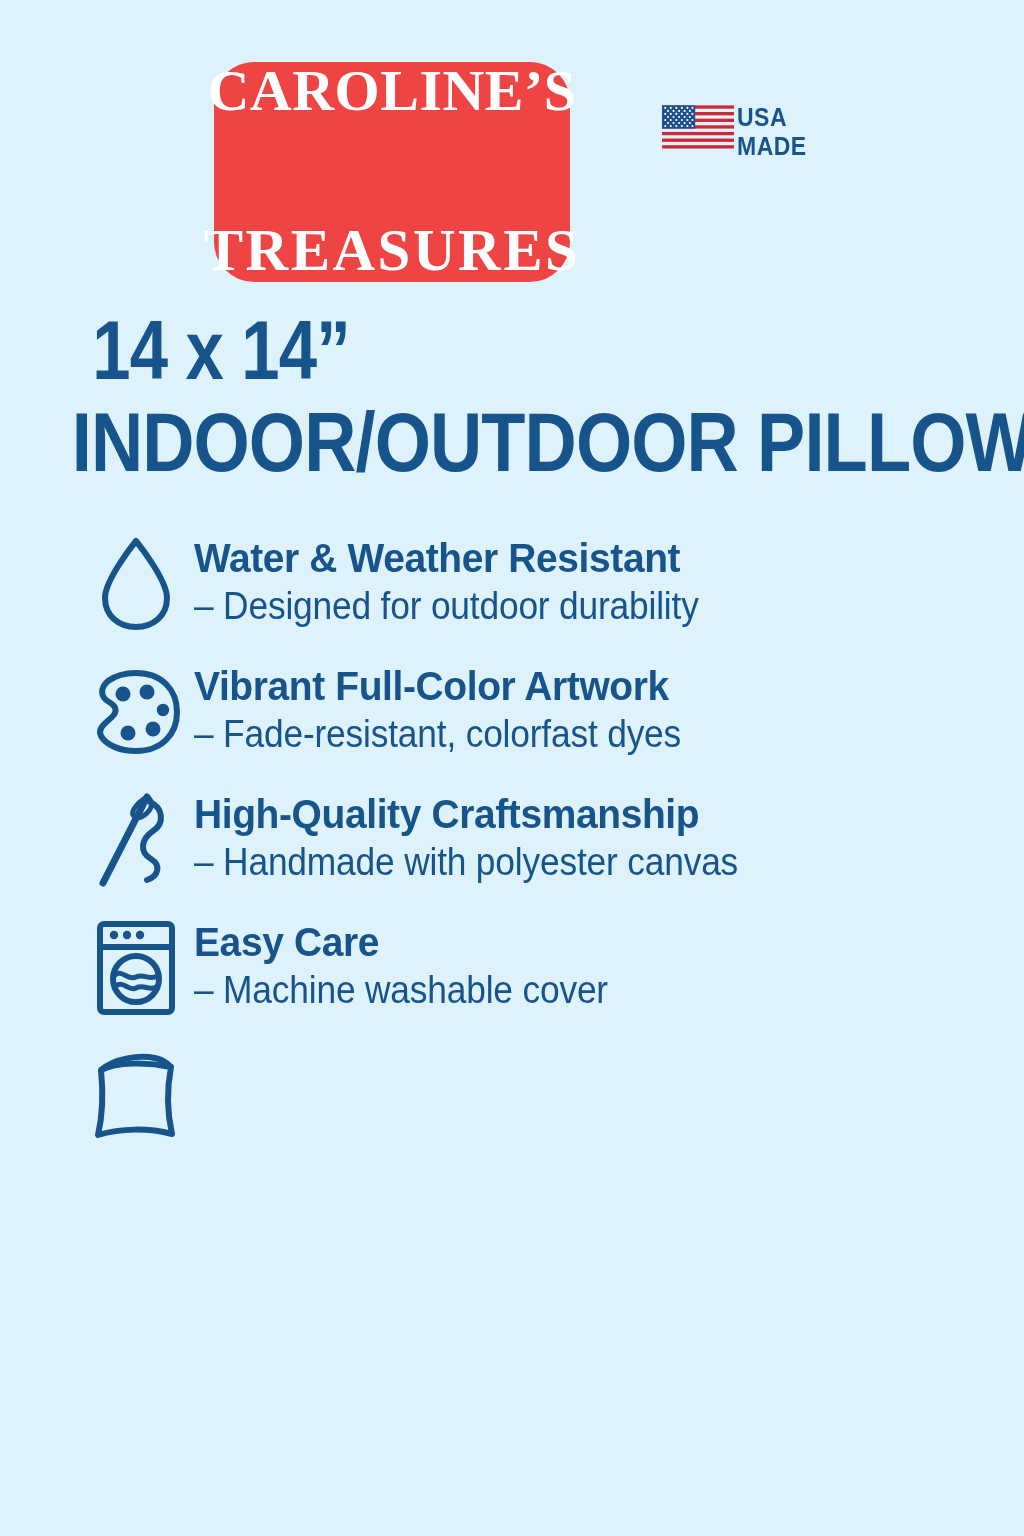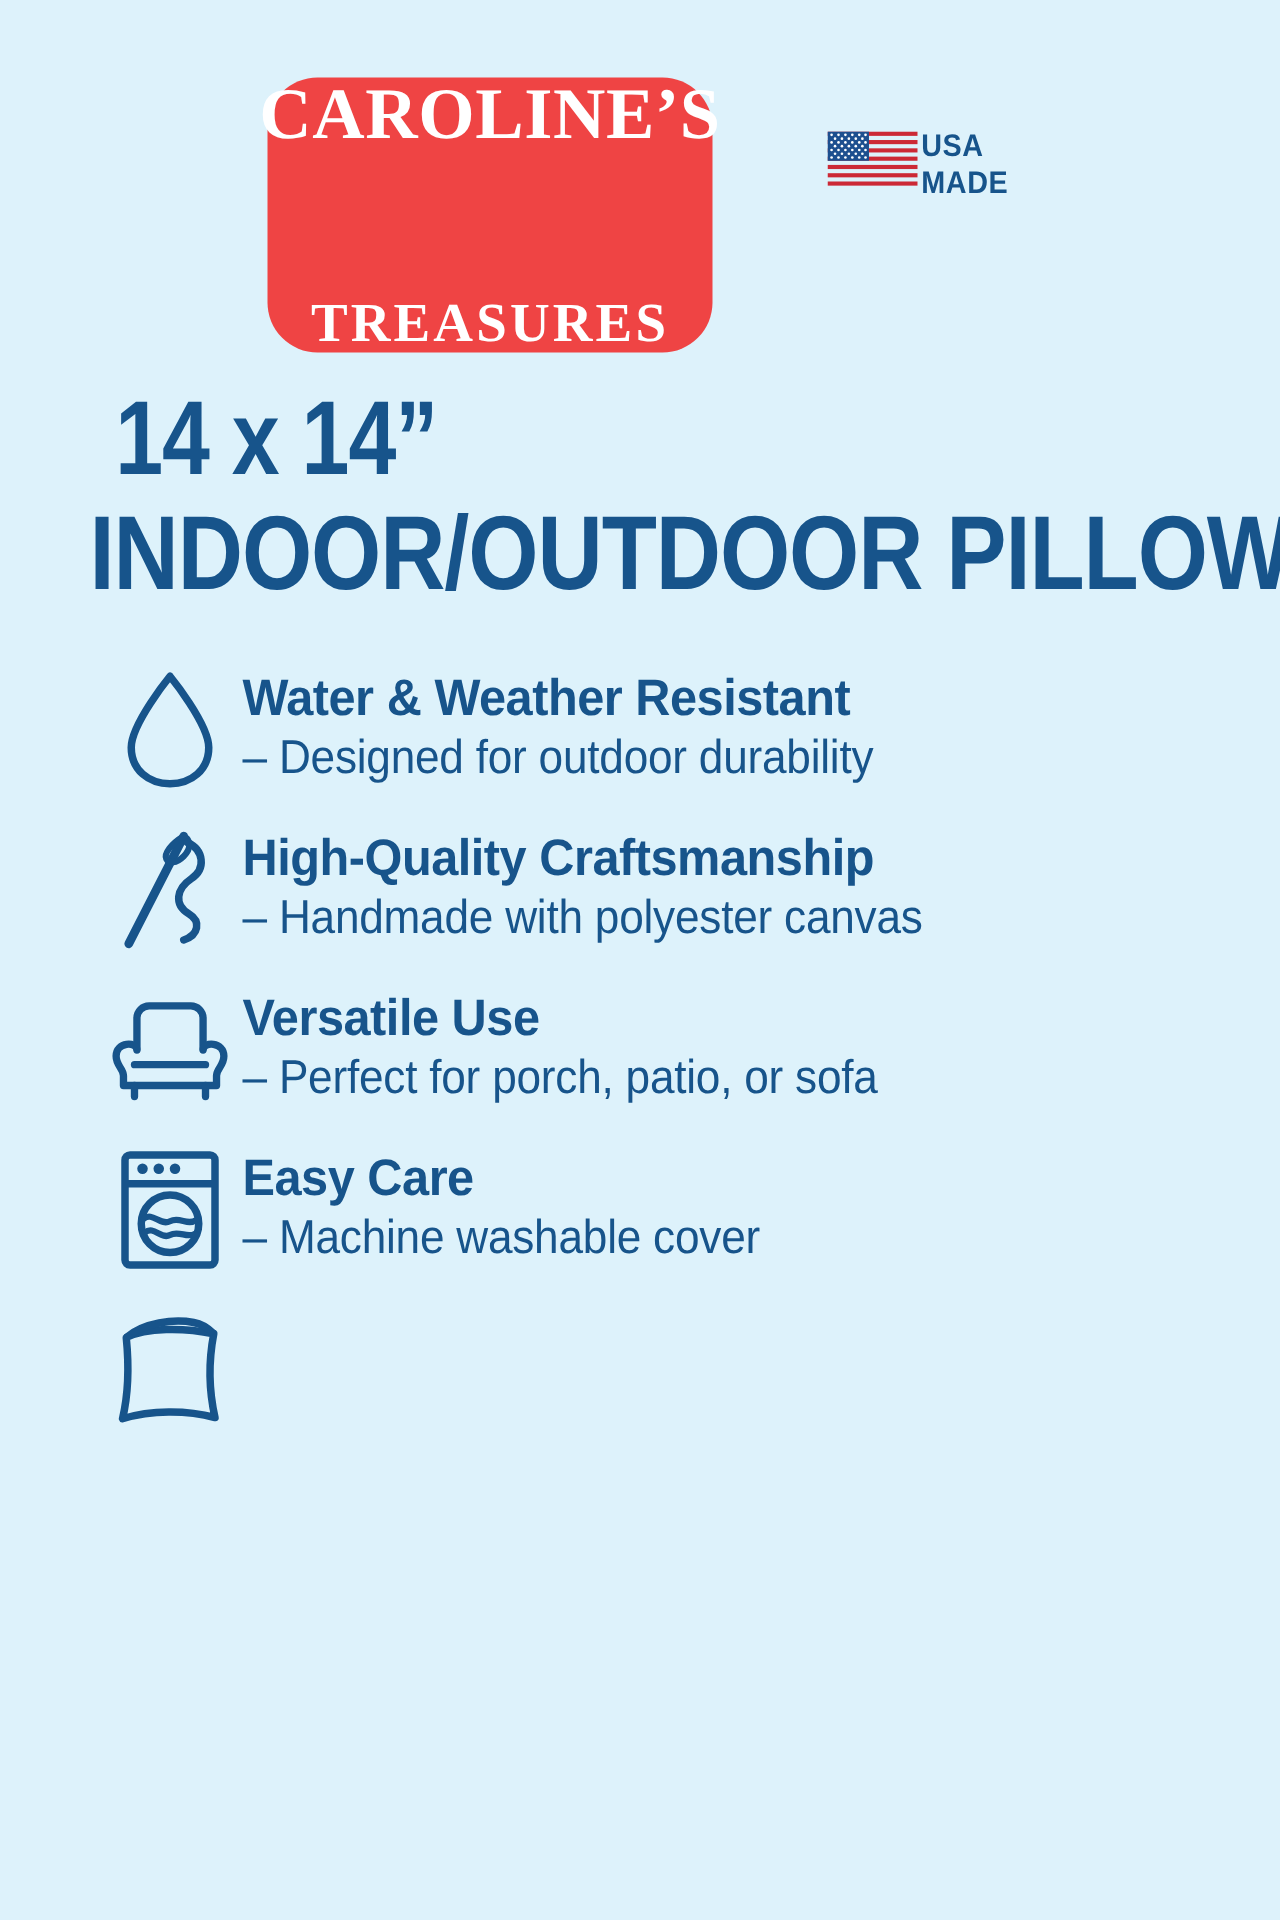--- a/index.html
+++ b/index.html
@@ -43,21 +43,21 @@
     font-family:"Liberation Serif", serif;
     font-weight:700;
     font-size:58px;
     line-height:1.0;
     color:#ffffff;
     letter-spacing:0.5px;
   }
   .logo-line2 {
     font-family:"Liberation Serif", serif;
     font-weight:700;
-    font-size:44px;
+    font-size:59px;
     line-height:1.05;
     color:#ffffff;
     letter-spacing:2.5px;
   }
 
   .usa-block {
     width:148px;
     padding-top:22px;
     display:flex;
     flex-direction:row;
@@ -231,50 +231,52 @@
         <svg width="74" height="96" viewBox="0 0 74 96">
           <path d="M37 5 C 37 5, 68 43, 68 62 C 68 80, 54 91, 37 91 C 20 91, 6 80, 6 62 C 6 43, 37 5, 37 5 Z" fill="none" stroke="#17548b" stroke-width="6" stroke-linejoin="round"></path>
         </svg>
       </div>
       <div class="feature-text">
         <div class="feature-title">Water &amp; Weather Resistant</div>
         <div class="feature-sub">– Designed for outdoor durability</div>
       </div>
     </div>
 
+    <div class="feature-row">
+      <div class="feature-icon">
+        <svg width="92" height="88" viewBox="0 0 92 88">
+          <path d="M46 5 C 72 5, 87 22, 87 44 C 87 66, 72 83, 46 83 C 30 83, 16 77, 11 68
+                   C 7 60, 16 55, 22 49 C 28 43, 26 38, 19 34 C 10 29, 10 20, 18 13 C 25 8, 35 5, 46 5 Z" fill="none" stroke="#17548b" stroke-width="6" stroke-linejoin="round"></path>
+          <circle cx="33" cy="26" r="7.5" fill="#17548b"></circle>
+          <circle cx="57" cy="24" r="7.5" fill="#17548b"></circle>
+          <circle cx="73" cy="42" r="6.2" fill="#17548b"></circle>
+          <circle cx="63" cy="61" r="7.5" fill="#17548b"></circle>
+          <circle cx="38" cy="65" r="7.5" fill="#17548b"></circle>
+        </svg>
+      </div>
+      <div class="feature-text">
+        <div class="feature-title">Vibrant Full-Color Artwork</div>
+        <div class="feature-sub">– Fade-resistant, colorfast dyes</div>
+      </div>
+    </div>
 
     <div class="feature-row">
       <div class="feature-icon">
         <svg width="82" height="100" viewBox="0 0 82 100">
           <path d="M52 7 L 8 93" fill="none" stroke="#17548b" stroke-width="7" stroke-linecap="round"></path>
           <path d="M52 7 C 58 10, 58 17, 52 23 C 46 29, 40 29, 38 25 C 36 21, 42 13, 52 7 Z" fill="none" stroke="#17548b" stroke-width="5" stroke-linejoin="round"></path>
           <path d="M55 12 C 68 18, 70 33, 58 41 C 46 49, 44 62, 56 69 C 66 75, 64 86, 52 90" fill="none" stroke="#17548b" stroke-width="6" stroke-linecap="round"></path>
         </svg>
       </div>
       <div class="feature-text">
         <div class="feature-title">High-Quality Craftsmanship</div>
         <div class="feature-sub">– Handmade with polyester canvas</div>
       </div>
     </div>
 
-    <div class="feature-row">
-      <div class="feature-icon">
-        <svg width="98" height="82" viewBox="0 0 98 82">
-          <path d="M22 40 L 22 15 A 10 10 0 0 1 32 5 L 66 5 A 10 10 0 0 1 76 15 L 76 40" fill="none" stroke="#17548b" stroke-width="6" stroke-linejoin="round" stroke-linecap="round"></path>
-          <path d="M22 41 C 22 34, 5 34, 5 46 C 5 54, 11 56, 11 62 L 11 70 L 87 70 L 87 62
-                   C 87 56, 93 54, 93 46 C 93 34, 76 34, 76 41" fill="none" stroke="#17548b" stroke-width="6" stroke-linejoin="round" stroke-linecap="round"></path>
-          <path d="M20 53 L 78 53" fill="none" stroke="#17548b" stroke-width="6" stroke-linecap="round"></path>
-          <path d="M20 70 L 20 79 M 78 70 L 78 79" fill="none" stroke="#17548b" stroke-width="6" stroke-linecap="round"></path>
-        </svg>
-      </div>
-      <div class="feature-text">
-        <div class="feature-title">Versatile Use</div>
-        <div class="feature-sub">– Perfect for porch, patio, or sofa</div>
-      </div>
-    </div>
 
     <div class="feature-row">
       <div class="feature-icon">
         <svg width="82" height="98" viewBox="0 0 82 98">
           <rect x="5" y="5" width="72" height="88" rx="4" fill="none" stroke="#17548b" stroke-width="6"></rect>
           <path d="M5 28 L 77 28" fill="none" stroke="#17548b" stroke-width="6"></path>
           <circle cx="19" cy="16" r="4.2" fill="#17548b"></circle>
           <circle cx="32" cy="16" r="4.2" fill="#17548b"></circle>
           <circle cx="45" cy="16" r="4.2" fill="#17548b"></circle>
           <circle cx="41" cy="60" r="23" fill="none" stroke="#17548b" stroke-width="6"></circle>

